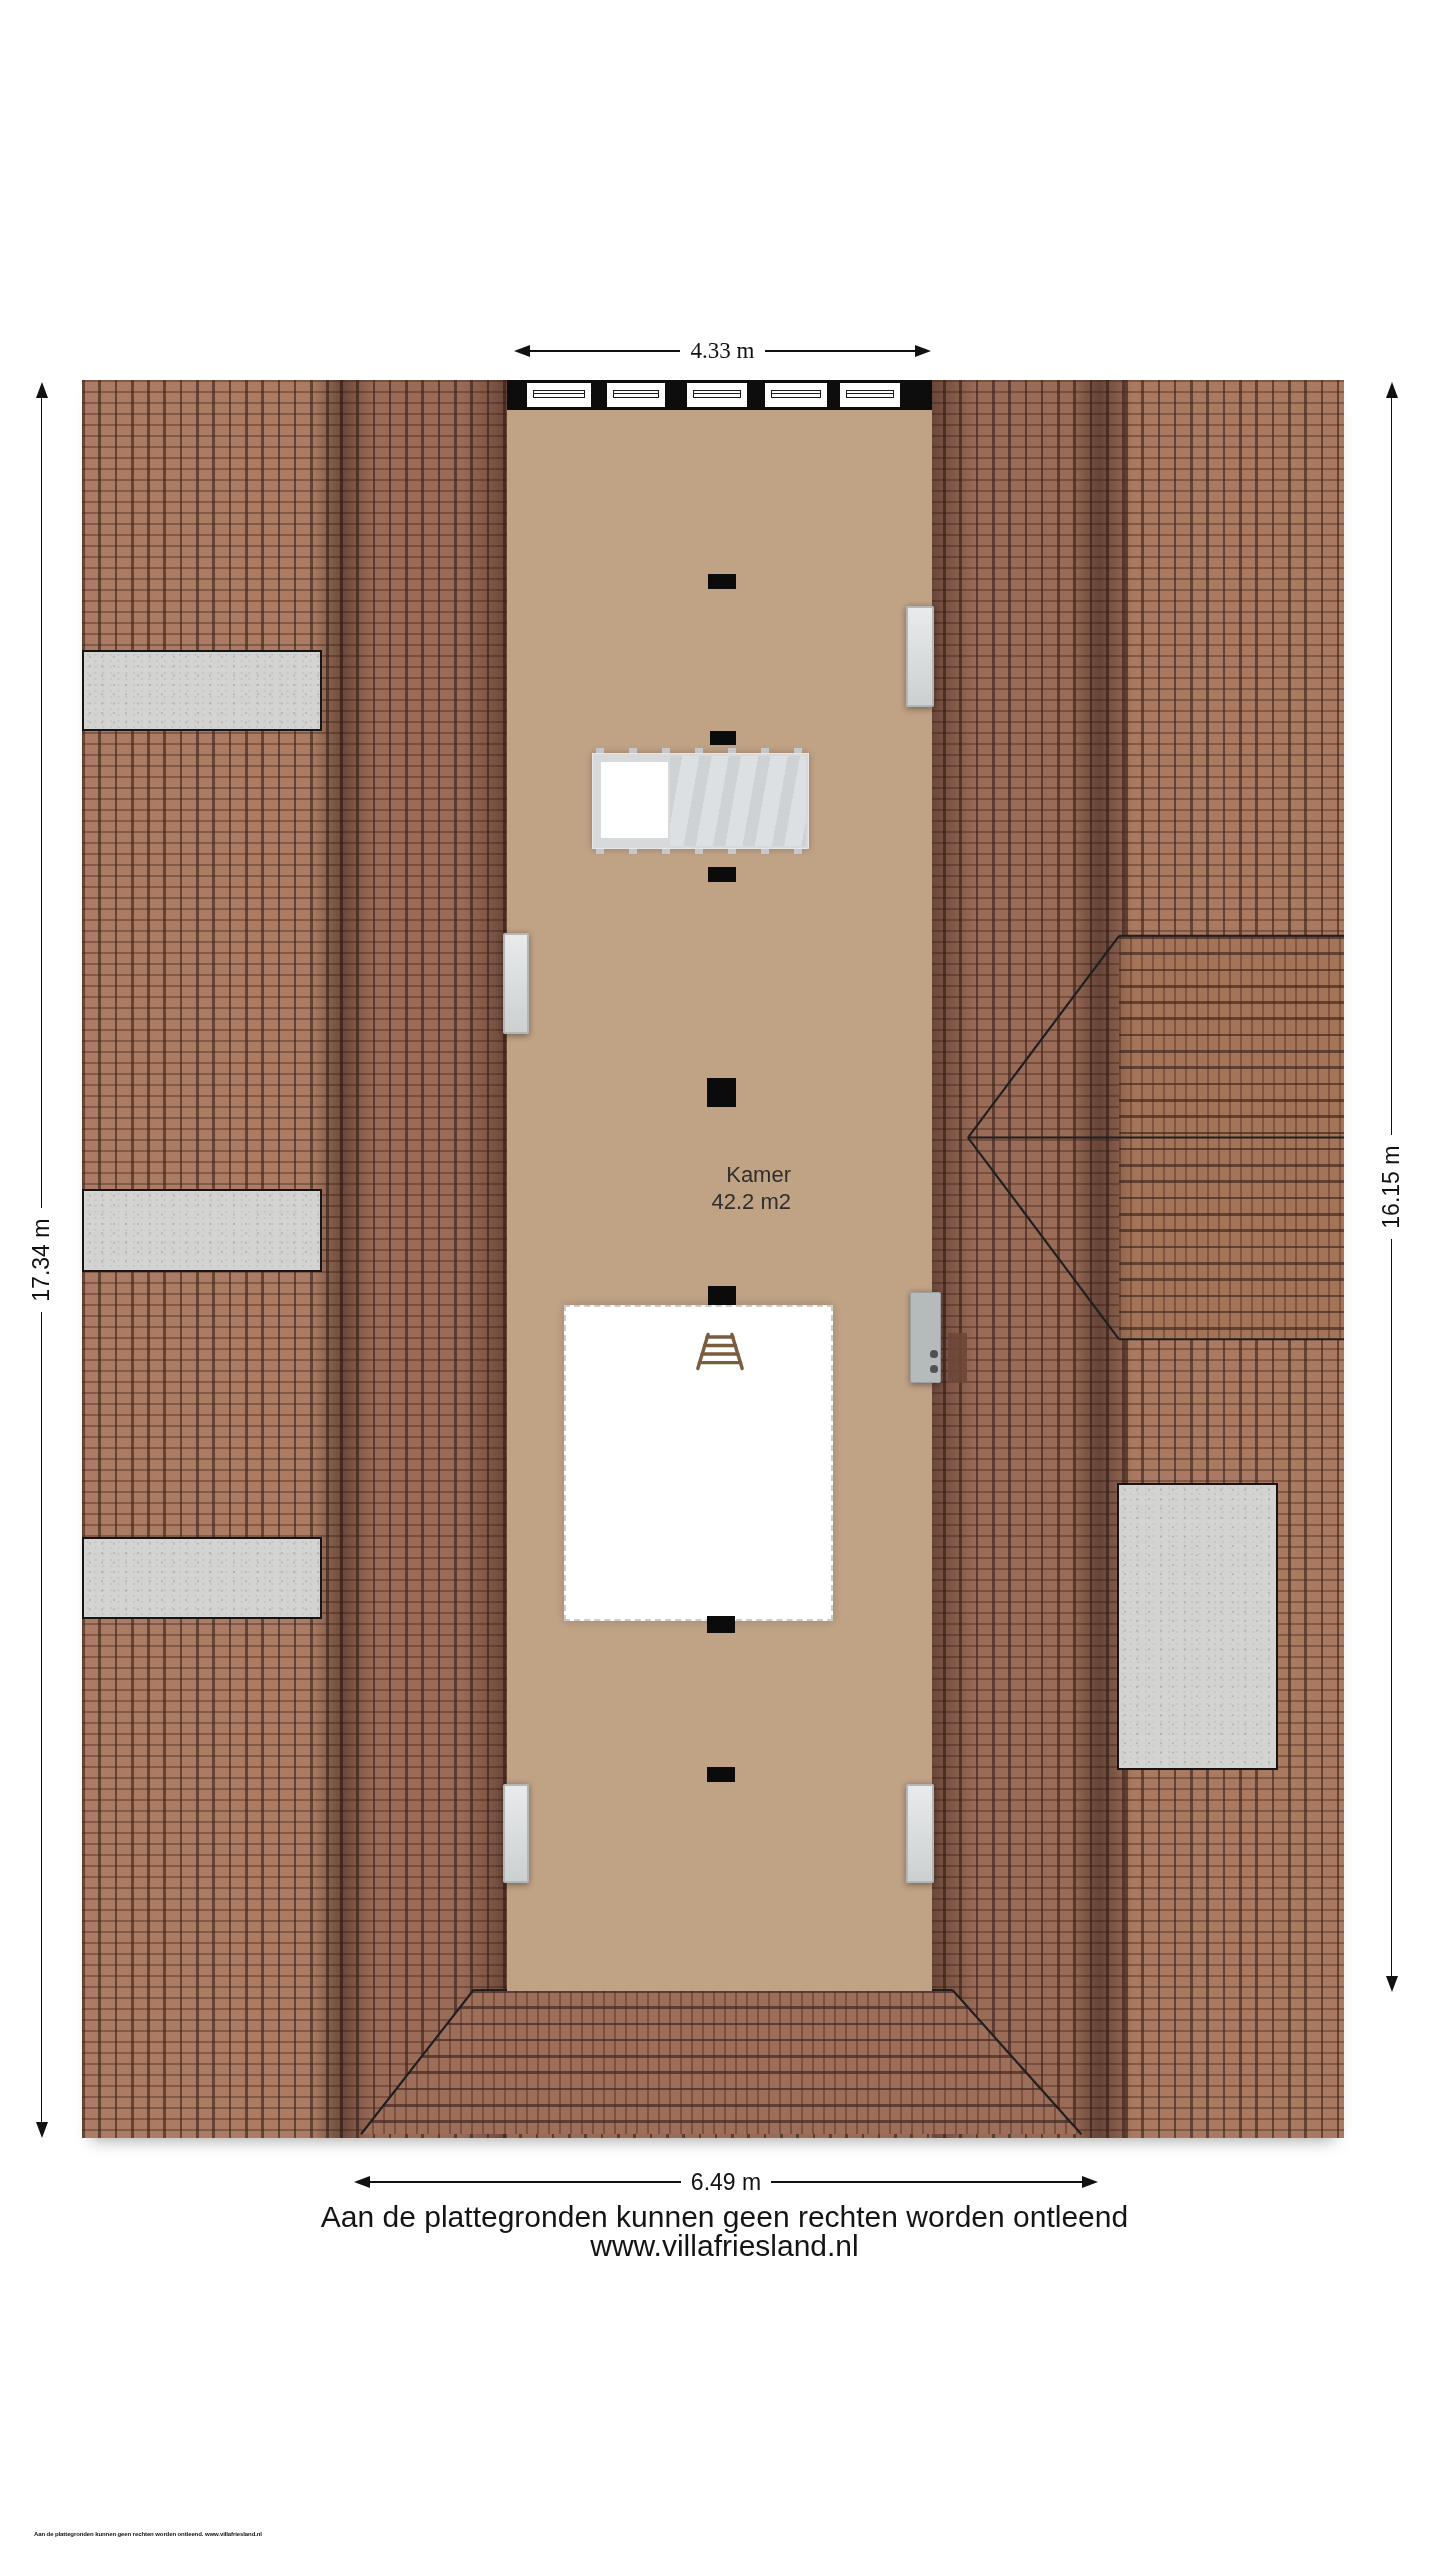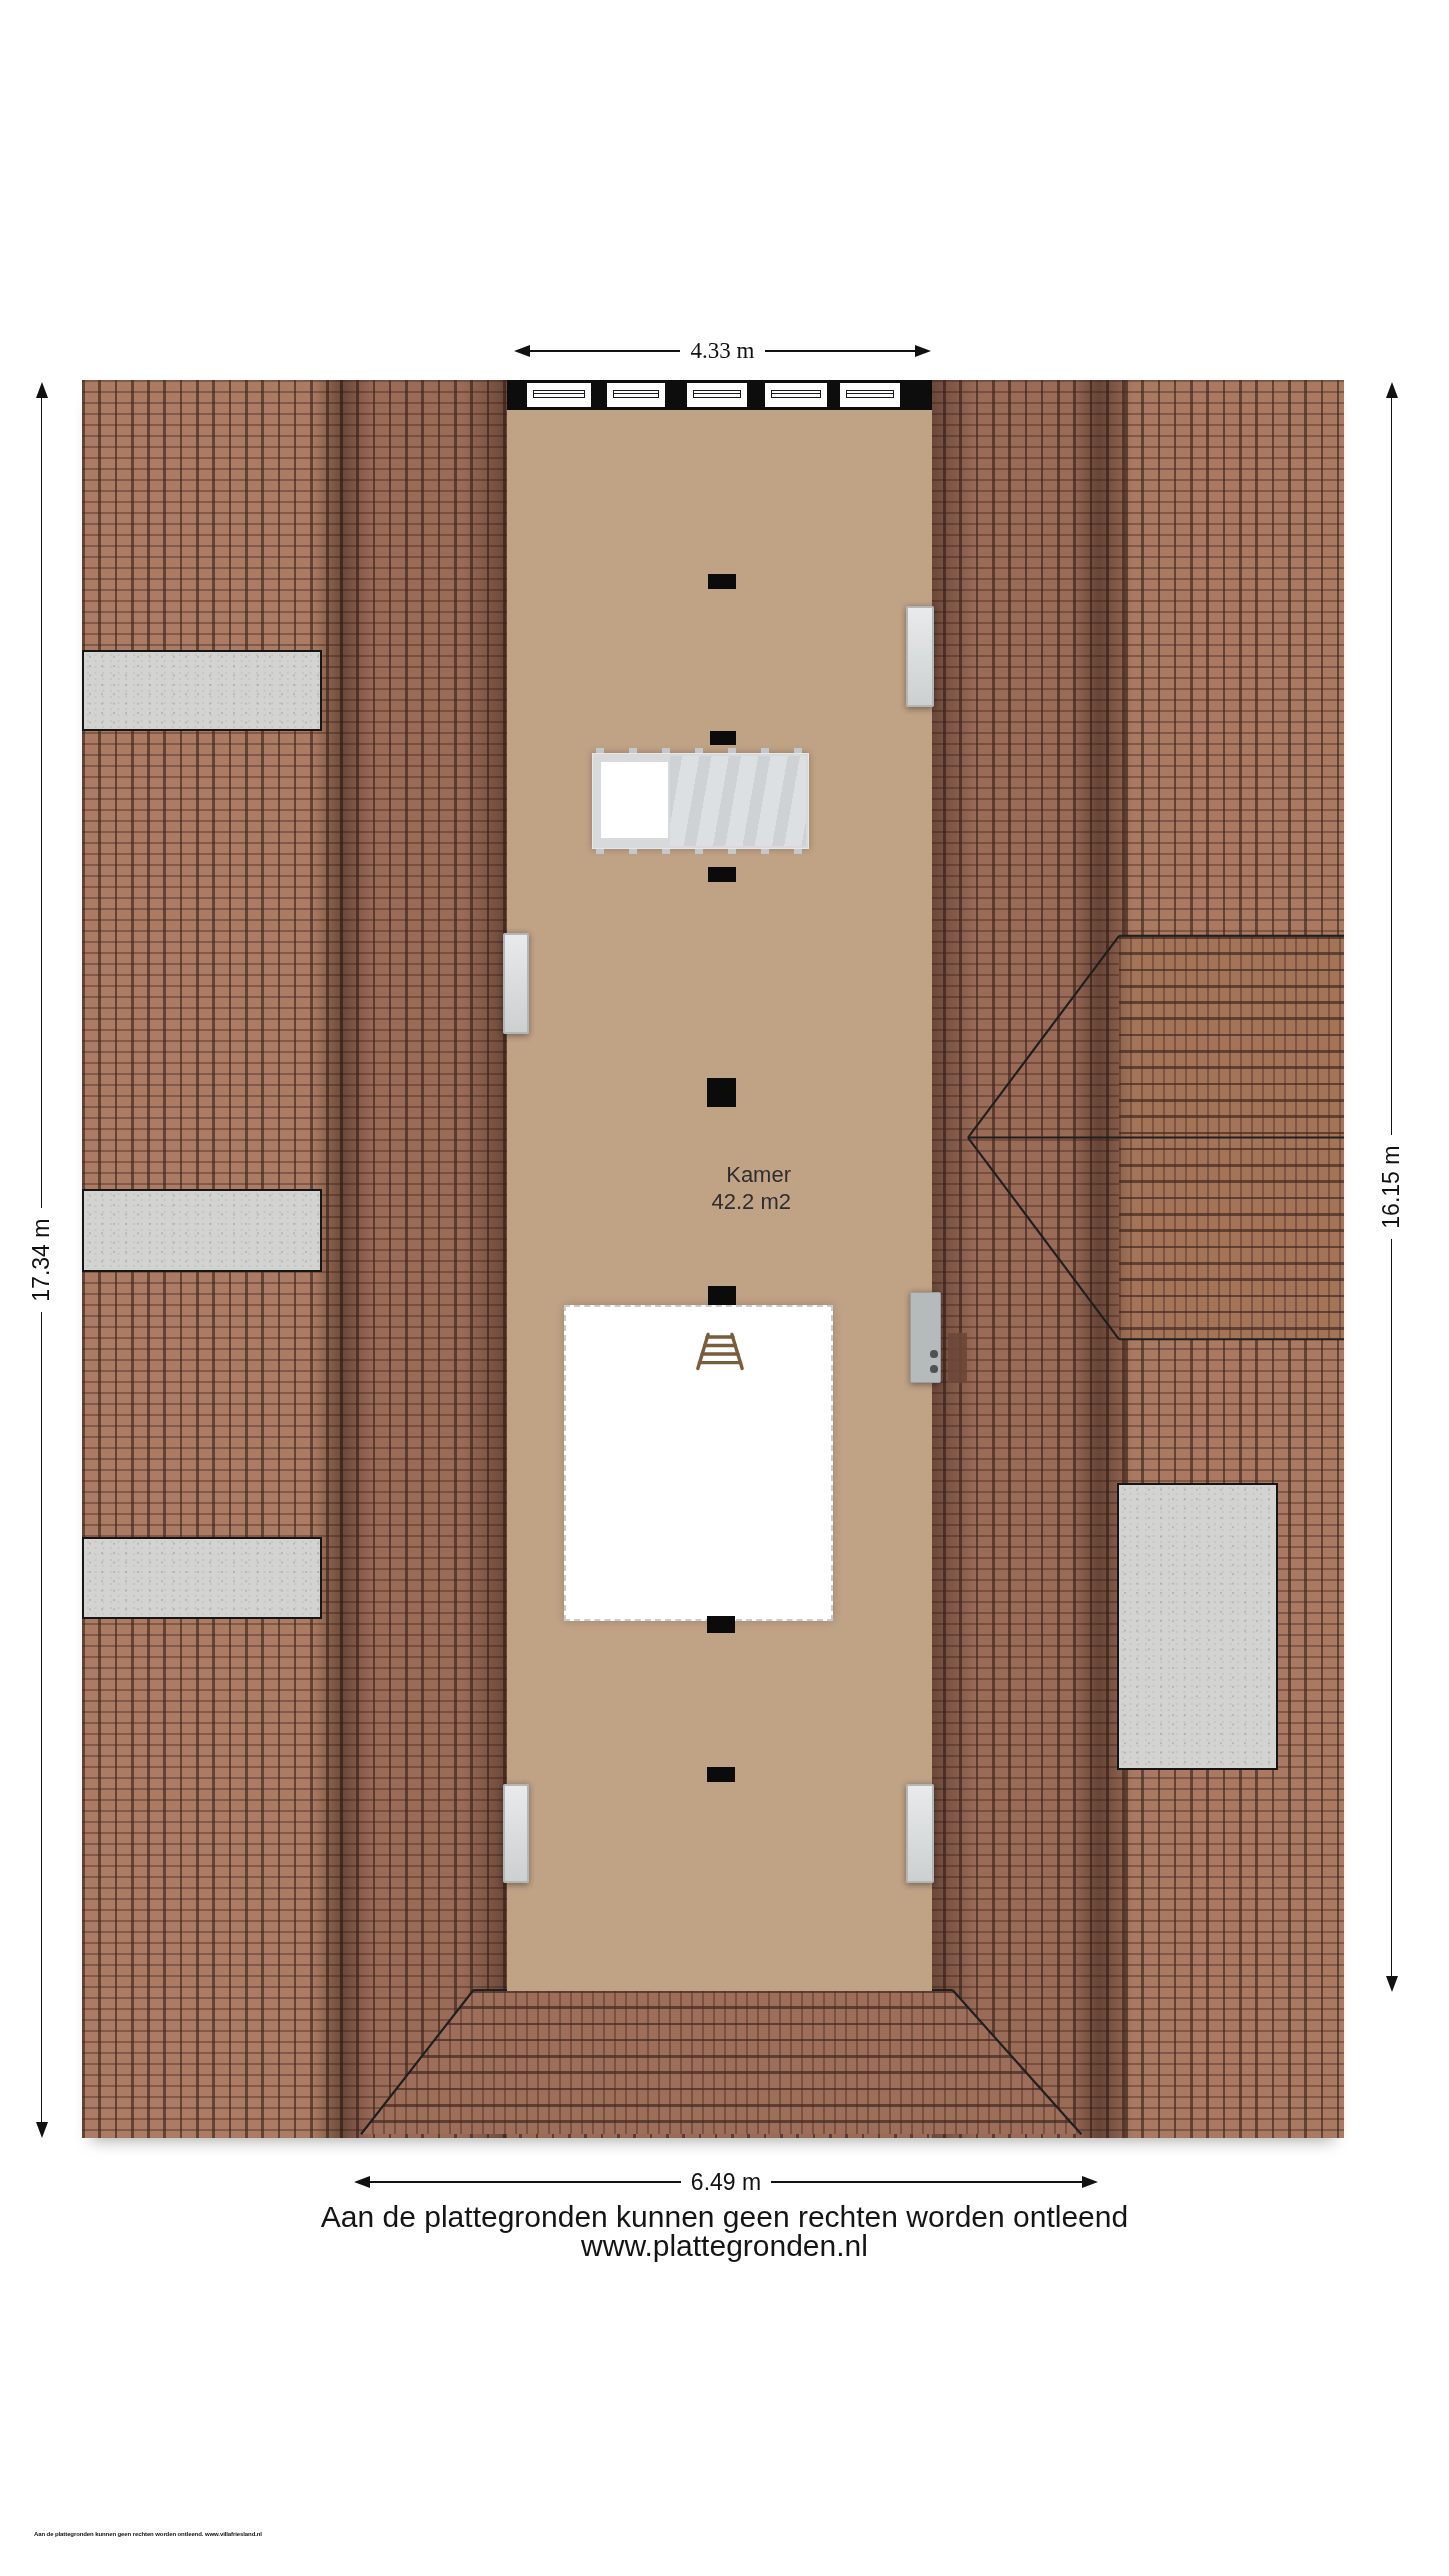--- a/index.html
+++ b/index.html
@@ -207,17 +207,17 @@
 
   <div class="abs dim dim-v" style="left:1376px;top:382px;width:31px;height:1610px;">
     <div class="ar ar-u"></div>
     <div class="seg"></div>
     <span class="lbl">16.15 m</span>
     <div class="seg"></div>
     <div class="ar ar-d"></div>
   </div>
 
   <div class="footer-line" style="top:2200px;">Aan de plattegronden kunnen geen rechten worden ontleend</div>
-  <div class="footer-line" style="top:2229px;">www.plattegronden.nl</div>
+  <div class="footer-line" style="top:2229px;">www.villafriesland.nl</div>
   <div class="fineprint" style="left:34px;top:2531px;">Aan de plattegronden kunnen geen rechten worden ontleend. www.villafriesland.nl</div>
 
 </div>
 
 
 </body></html>

